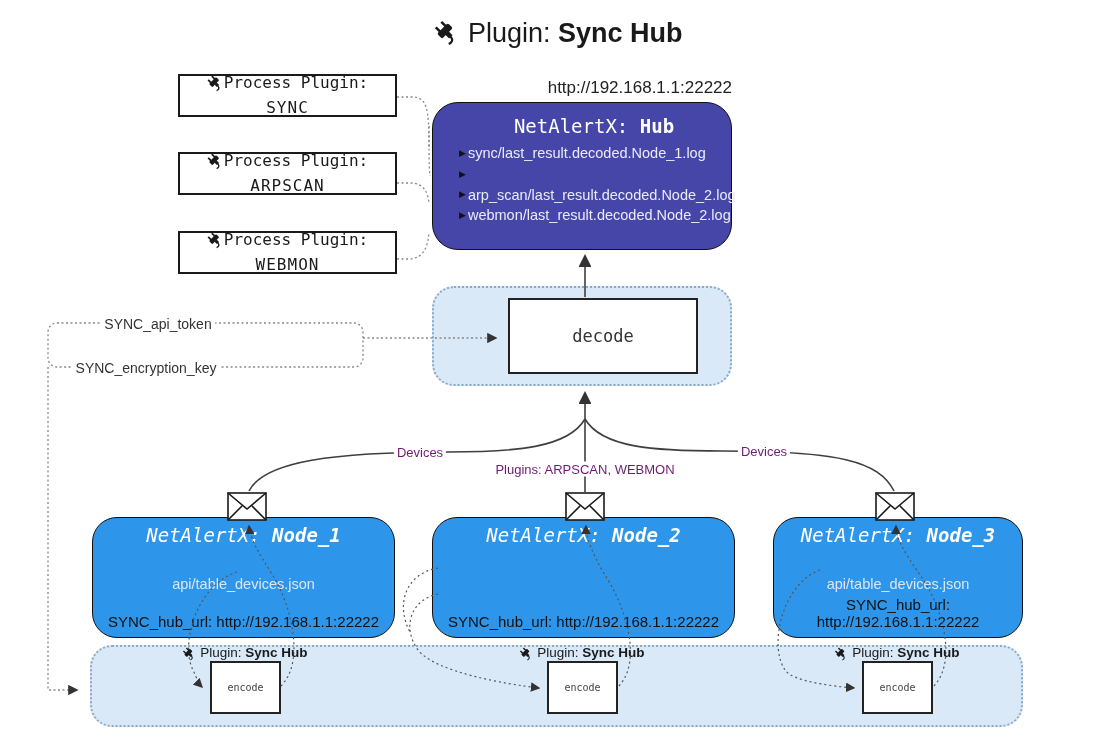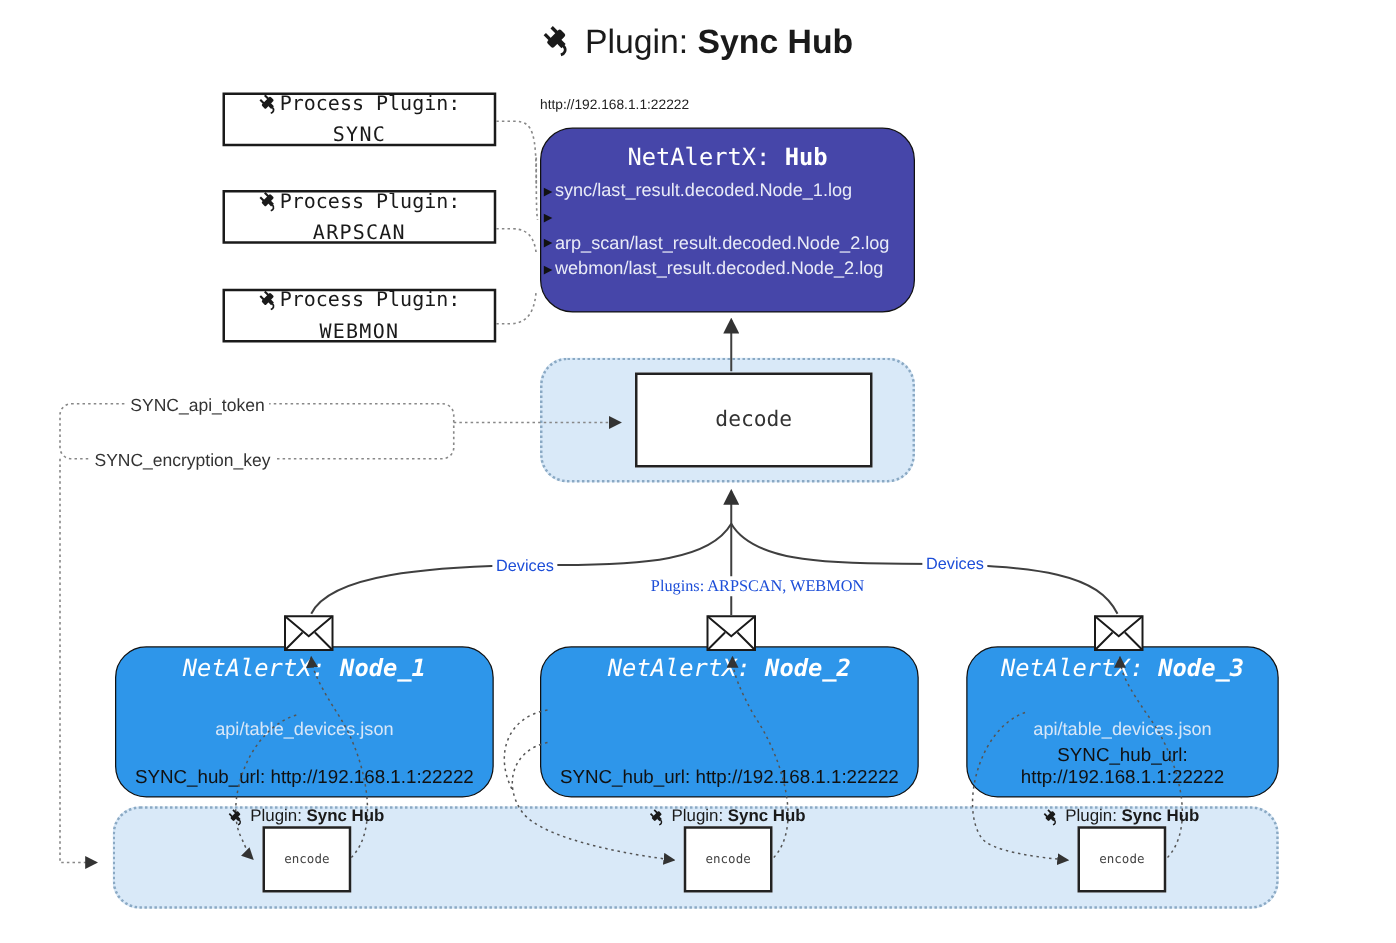--- a/index.html
+++ b/index.html
@@ -19,44 +19,44 @@
   #page-title .bold { font-weight:bold; }
   .plug-svg { display:inline-block; vertical-align:-4px; }
 
   
   .process-box { left:178px; width:219px; height:43px; background:#fff; border:2px solid #1a1a1a;
     font-family:"DejaVu Sans Mono", monospace; font-size:16px; color:#1a1a1a; text-align:center;
     display:flex; flex-direction:column; justify-content:center; line-height:1.55; }
   .process-box .pname { letter-spacing:1px; }
 
   
-  #hub-url { left:432px; top:78px; width:300px; text-align:left; font-size:11px; color:#222; }
+  #hub-url { left:432px; top:78px; width:300px; text-align:right; font-size:17px; color:#222; }
   #hub-box { left:432px; top:102px; width:300px; height:148px; background:#4646a9; border:1.5px solid #111;
-    border-radius:26px; color:#e9ebf7; }
+    border-radius:26px; color:#e9ebf7;padding-left:24px; }
   #hub-box .hub-title { text-align:center; font-family:"DejaVu Sans Mono", monospace; font-size:19px;
     color:#fff; margin-top:12px; }
   #hub-box .hub-title b { font-weight:bold; }
   .hub-line { display:flex; align-items:center; font-size:14.5px; line-height:1.0; padding-left:2px;
     margin-top:9px; white-space:nowrap; }
   .hub-line:first-of-type { margin-top:10px; }
   .hub-line .arr { font-size:9px; color:#111; margin-right:2px; }
   .hub-line b { font-weight:normal; }
 
   
   #decode-container { left:432px; top:286px; width:300px; height:100px; background:#d9e9f8;
     border:2px dotted #8aa9c4; border-radius:22px; }
   #decode-box { left:508px; top:298px; width:190px; height:76px; background:#fff; border:2px solid #222;
     display:flex; align-items:center; justify-content:center; font-family:"DejaVu Sans Mono", monospace;
     font-size:17px; color:#333; }
 
   
   .key-label { background:#fff; padding:0 4px; font-size:14px; color:#333; white-space:nowrap; transform:translate(-50%,-50%); }
 
   
-  .edge-label { background:#fff; padding:0 3px; font-size:13px; color:#1d4ed8; white-space:nowrap; transform:translate(-50%,-50%);text-align:center; }
+  .edge-label { background:#fff; padding:0 3px; font-size:13px; color:#701a75; white-space:nowrap; transform:translate(-50%,-50%);text-align:center; }
 
   
   .node-box { top:517px; height:121px; background:#2e96ea; border:1.5px solid #111; border-radius:25px; color:#fff; }
   .node-title { text-align:center; font-family:"DejaVu Sans Mono", monospace; font-size:19px; margin-top:6px;font-style:italic; }
   .node-title b { font-weight:bold; }
   .node-lines { margin-top:10px; }
   .node-line { text-align:center; font-size:14.5px; color:#d8e7f8; margin-top:8px; white-space:nowrap; }
   .node-footer { position:absolute; bottom:7px; left:0; width:100%; text-align:center; font-size:15px; color:#111; }
   #node-1 { left:92px;  width:303px; }
   #node-2 { left:432px; width:303px; }
@@ -196,21 +196,21 @@
     </div>
   </div>
 
   <div id="decode-container" class="abs z2"></div>
   <div id="decode-box" class="abs z2">decode</div>
 
   <div class="abs z4 key-label" style="left:158px; top:324px;">SYNC_api_token</div>
   <div class="abs z4 key-label" style="left:146px; top:368px;">SYNC_encryption_key</div>
 
   <div class="abs z4 edge-label" style="left:420px; top:452px;">Devices</div>
-  <div class="abs z4 edge-label" style="left:606px; top:469px;font-family:Liberation Serif, serif;">Plugins: ARPSCAN, WEBMON</div>
+  <div class="abs z4 edge-label" style="left:585px; top:469px;">Plugins: ARPSCAN, WEBMON</div>
   <div class="abs z4 edge-label" style="left:764px; top:451px;">Devices</div>
 
   <div id="node-1" class="abs z2 node-box">
     <div class="node-title">
       <span>NetAlertX:</span> <b>Node_1</b>
     </div>
     <div class="node-lines">
       <div class="node-line">api/table_devices.json</div>
     </div>
     <div class="node-footer">SYNC_hub_url: http://192.168.1.1:22222</div>

